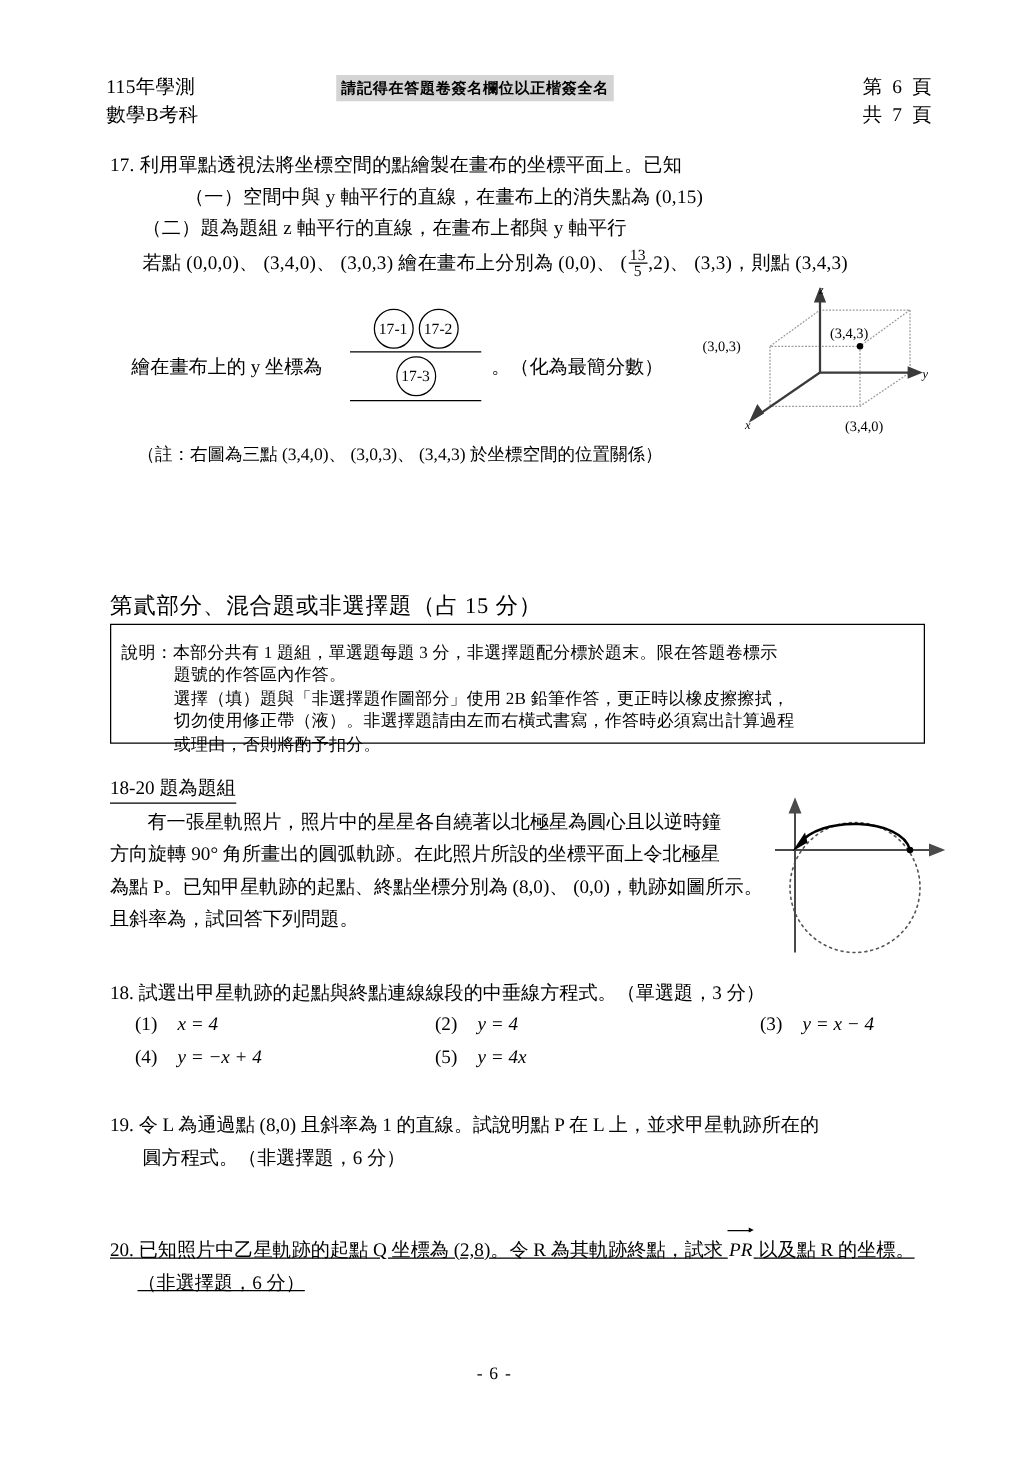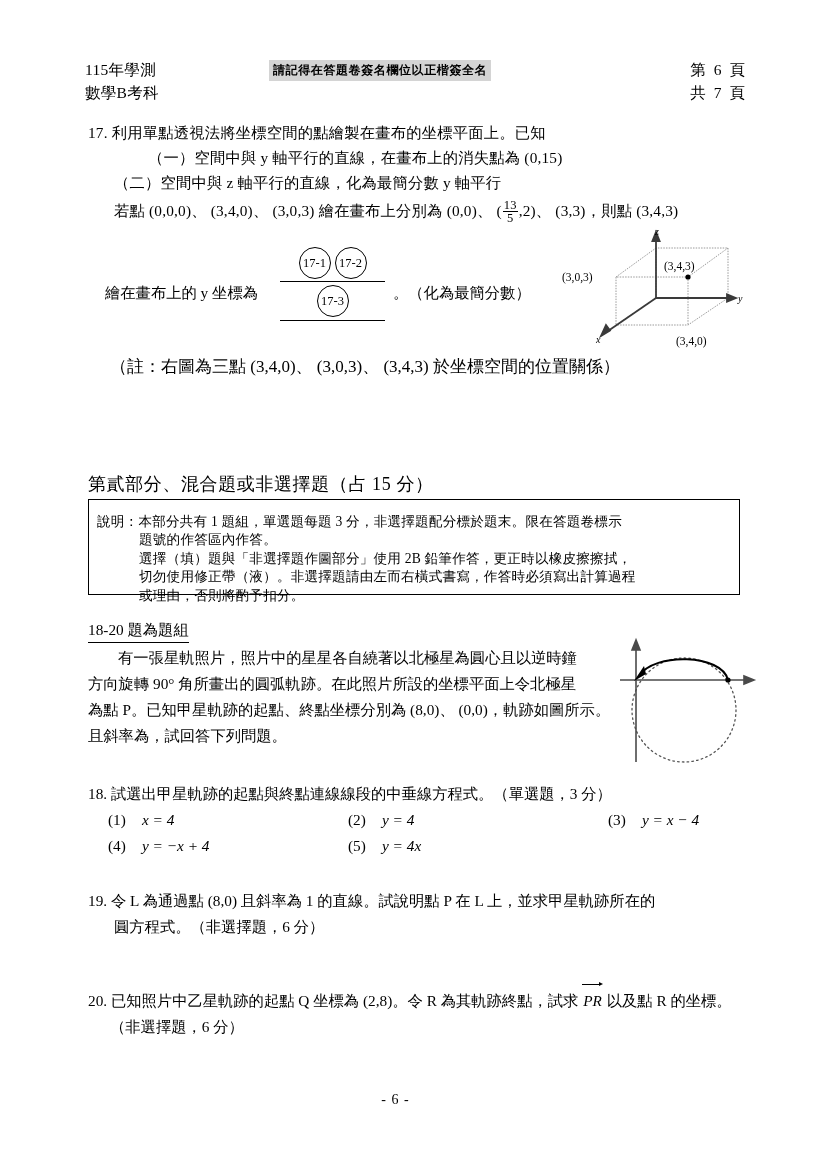--- a/index.html
+++ b/index.html
@@ -117,21 +117,21 @@
   #ans17 .row-bot { text-align: center; }
   #ans17 .bar2 {
     width: 105px; height: 0;
     border-top: 1.6px solid #000;
     margin-top: 3px;
   }
   #ans17 .tail {
     position: absolute; left: 305px; top: 40px;
     font-size: 15.3px; white-space: nowrap;
   }
-  #note17 { position: absolute; left: 110px; top: 355px; font-size: 17px; white-space: nowrap; }
+  #note17 { position: absolute; left: 110px; top: 355px; font-size: 14px; white-space: nowrap; }
 
   
   #fig3d { position: absolute; left: 560px; top: 225px; width: 230px; height: 125px; }
 
   
   #part2-title {
     position: absolute; left: 88px; top: 472px;
     font-size: 18px; font-weight: normal; letter-spacing: 0.6px;
     white-space: nowrap;
   }
@@ -177,21 +177,21 @@
   #q18 .r2 { top: 26px; }
   #q18 .opt .lbl { display: inline-block; width: 34px; }
 
   
   #q19 { position: absolute; left: 88px; top: 888px; width: 680px; }
   #q19 .l { font-size: 15.3px; line-height: 26px; white-space: nowrap; }
   #q19 .l2 { padding-left: 26px; }
 
   
   #q20 { position: absolute; left: 88px; top: 988px; width: 690px; }
-  #q20 .l { font-size: 15.3px; line-height: 26px; white-space: nowrap; }
+  #q20 .l { font-size: 15.3px; line-height: 26px; white-space: nowrap; text-decoration: underline; }
   #q20 .l2 { padding-left: 22px; }
   .vecarrow {
     display: inline-block;
     position: relative;
     font-style: italic;
     padding: 0 1px;
   }
   .vecarrow::after {
     content: "";
     position: absolute;
@@ -238,21 +238,21 @@
         <span>共</span>
         <span class="num">7</span>
         <span>頁</span>
       </div>
     </div>
   </div>
 
   <div class="q-block" id="q17">
     <div class="txt l1">17. 利用單點透視法將坐標空間的點繪製在畫布的坐標平面上。已知</div>
     <div class="txt l2">（一）空間中與 y 軸平行的直線，在畫布上的消失點為 (0,15)</div>
-    <div class="txt l3">（二）空間中與 z 軸平行的直線，化為最簡分數 y 軸平行</div>
+    <div class="txt l3">（二）題為題組 z 軸平行的直線，在畫布上都與 y 軸平行</div>
     <div class="txt l4"><span>若點 (0,0,0)、 (3,4,0)、 (3,0,3) 繪在畫布上分別為 (0,0)、 (</span><span class="frac-inline"><span class="nu">13</span><span class="de">5</span></span><span>,2)、 (3,3)，則點 (3,4,3)</span></div>
   </div>
 
   <div id="ans17">
     <div class="lead">繪在畫布上的 y 坐標為</div>
     <div class="stack">
       <div class="row-top">
         <span class="blank-circle">17-1</span><span class="blank-circle">17-2</span>
       </div>
       <div class="bar"></div>

